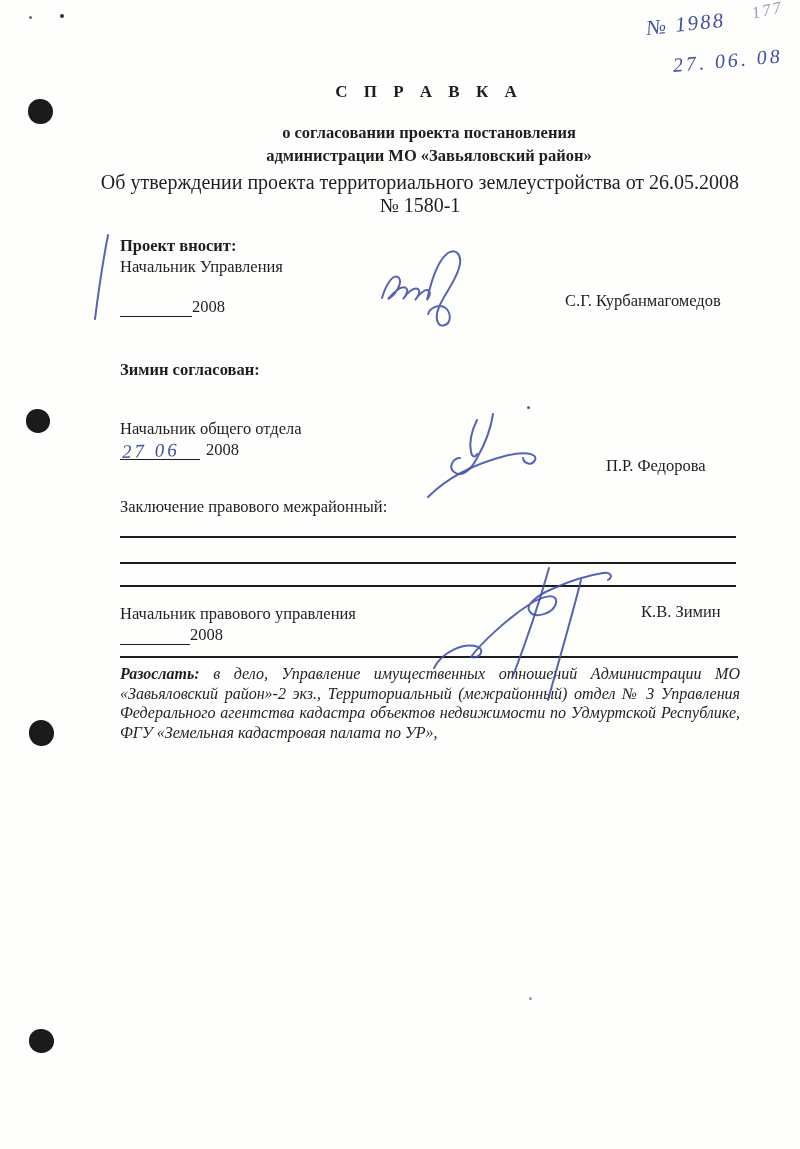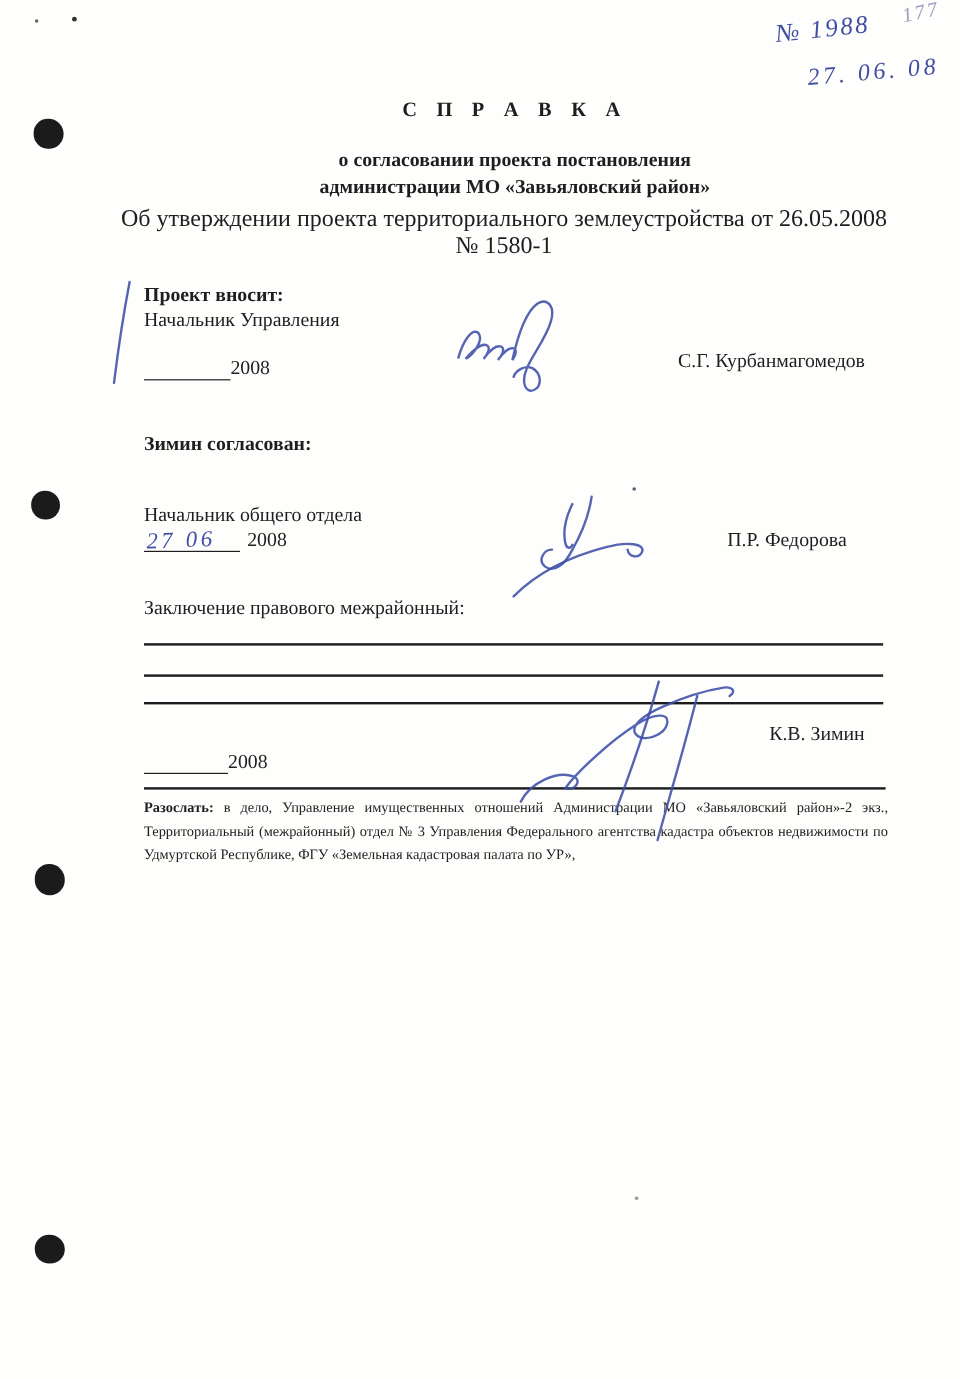--- a/index.html
+++ b/index.html
@@ -31,21 +31,21 @@
     height:18px; vertical-align:bottom; position:relative;
   }
   .blank-line .hw-date {
     position:absolute; left:2px; bottom:-3px; font-size:19px; letter-spacing:3px;
     white-space:nowrap; transform:rotate(-2deg);
   }
 
   .sig { position:absolute; }
   .sig path { fill:none; stroke:#3d4ea9; stroke-width:2; stroke-linecap:round; opacity:.88; }
 
-  .dist { text-align:justify; line-height:19.5px; font-size:12px; }
+  .dist { text-align:justify; line-height:19.5px; font-size:16px;font-style:italic; }
   .dist .lbl { font-weight:bold; }
 </style>
 </head>
 <body>
 
 <div class="page">
 
   <span class="speck" style="left:29px;top:16px;width:3px;height:3px;background:#666;"></span>
   <span class="speck" style="left:60px;top:14px;width:4px;height:4px;background:#333;"></span>
 
@@ -88,28 +88,29 @@
     <span class="blank-line" style="width:80px;"><span class="hw hw-date">27 06</span></span><span style="margin-left:6px;">2008</span>
   </div>
 
   <svg class="sig" style="left:425px;top:398px;" width="145" height="105" viewBox="0 0 145 105">
     <path d="M52,22 C47,32 44,44 46,54 C47,59 50,60 52,56"></path>
     <path d="M68,16 C66,30 60,46 52,60 C46,72 37,80 29,74 C23,69 28,60 35,60"></path>
     <path d="M3,99 C22,80 49,66 80,58 C98,53 113,55 110,62 C107,68 99,66 98,60"></path>
   </svg>
   <span class="speck" style="left:527px;top:406px;width:3px;height:3px;background:#55607f;"></span>
 
-  <div class="abs" style="left:606px;top:440px;">П.Р. Федорова</div>
+  <div class="abs" style="left:606px;top:456px;">П.Р. Федорова</div>
 
   <div class="abs" style="left:120px;top:497px;">Заключение правового межрайонный:</div>
 
   <div class="rule" style="left:120px;top:536px;width:616px;height:2.4px;"></div>
   <div class="rule" style="left:120px;top:562px;width:616px;height:2.4px;"></div>
   <div class="rule" style="left:120px;top:585px;width:616px;height:2.4px;"></div>
 
+  <div class="abs" style="left:120px;top:604px;">Начальник правового управления</div>
   <div class="abs" style="left:120px;top:625px;">
     <span class="blank-line" style="width:70px;"></span><span>2008</span>
   </div>
   <div class="abs" style="left:641px;top:602px;">К.В. Зимин</div>
 
   <div class="rule" style="left:120px;top:656px;width:618px;height:1.6px;"></div>
 
   <svg class="sig" style="left:428px;top:552px;z-index:5;" width="220" height="150" viewBox="0 0 220 150">
     <path d="M6,116 C14,100 36,90 50,95 C57,98 52,107 43,105 C52,92 80,66 102,52 C116,43 130,41 128,51 C126,61 108,67 102,60 C96,53 110,43 124,37 C144,28 162,23 175,21 C182,20 186,24 180,28"></path>
     <path d="M121,16 C112,48 98,90 85,124"></path>

